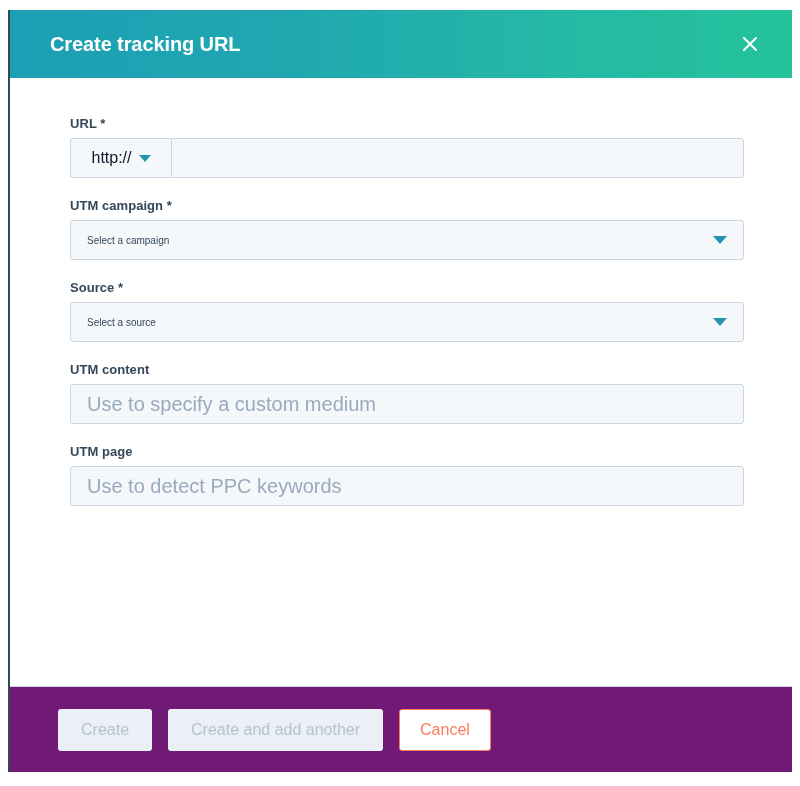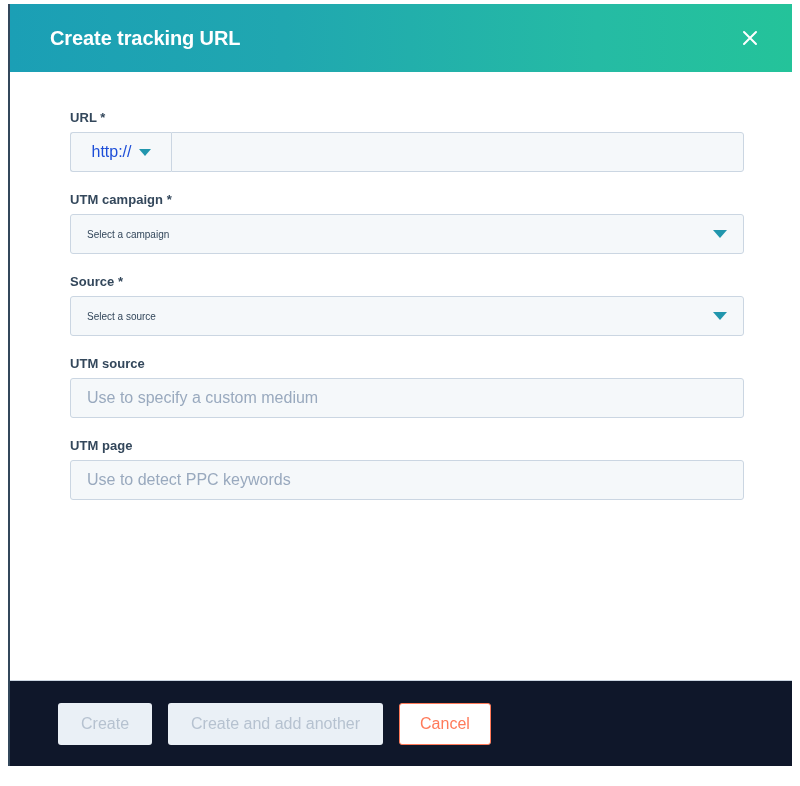--- a/index.html
+++ b/index.html
@@ -18,21 +18,21 @@
     width: 800px;
     height: 786px;
     overflow: hidden;
     background: #ffffff;
   }
 
   
   .modal {
     position: absolute;
     left: 8px;
-    top: 4px;
+    top: 10px;
     width: 784px;
     height: 762px;
     background: #ffffff;
     border-left: 2px solid #33475b;
     box-sizing: border-box;
     display: flex;
     flex-direction: column;
     overflow: hidden;
   }
 
@@ -119,21 +119,21 @@
     background: #f5f8fa;
     border: 1px solid #cbd6e2;
     border-right: none;
     border-radius: 3px 0 0 3px;
     box-sizing: border-box;
     display: flex;
     align-items: center;
     justify-content: center;
     gap: 7px;
     font-size: 16px;
-    color: #1d4ed8;
+    color: #0f172a;
     cursor: pointer;
   }
   .url-input {
     flex: 1 1 auto;
     height: 40px;
     background: #f5f8fa;
     border: 1px solid #cbd6e2;
     border-radius: 0 3px 3px 0;
     box-sizing: border-box;
     font-size: 15px;
@@ -171,32 +171,32 @@
 
   
   .text-input {
     width: 100%;
     height: 40px;
     background: #f5f8fa;
     border: 1px solid #cbd6e2;
     border-radius: 3px;
     box-sizing: border-box;
     padding: 0 16px;
-    font-size: 16px;
+    font-size: 20px;
     color: #33475b;
     outline: none;
     font-family: "Liberation Sans", sans-serif;
   }
   .text-input::placeholder { color: #99a9be; opacity: 1; }
 
   
   .modal-footer {
     flex: 0 0 86px;
     height: 86px;
-    background: #0f172a;
+    background: #701a75;
     border-top: 1px solid #cbd6e2;
     display: flex;
     align-items: center;
     padding: 0 48px;
     gap: 16px;
     box-sizing: border-box;
   }
 
   .btn {
     height: 42px;
@@ -261,21 +261,21 @@
 
       <div class="field">
         <span class="field-label">Source *</span>
         <div class="control select-control">
           <span class="select-value">Select a source</span>
           <span class="select-caret"></span>
         </div>
       </div>
 
       <div class="field">
-        <span class="field-label">UTM source</span>
+        <span class="field-label">UTM content</span>
         <input class="text-input" type="text" value="" placeholder="Use to specify a custom medium" style="">
       </div>
 
       <div class="field">
         <span class="field-label">UTM page</span>
         <input class="text-input" type="text" value="" placeholder="Use to detect PPC keywords" style="">
       </div>
 
 
     </div>

